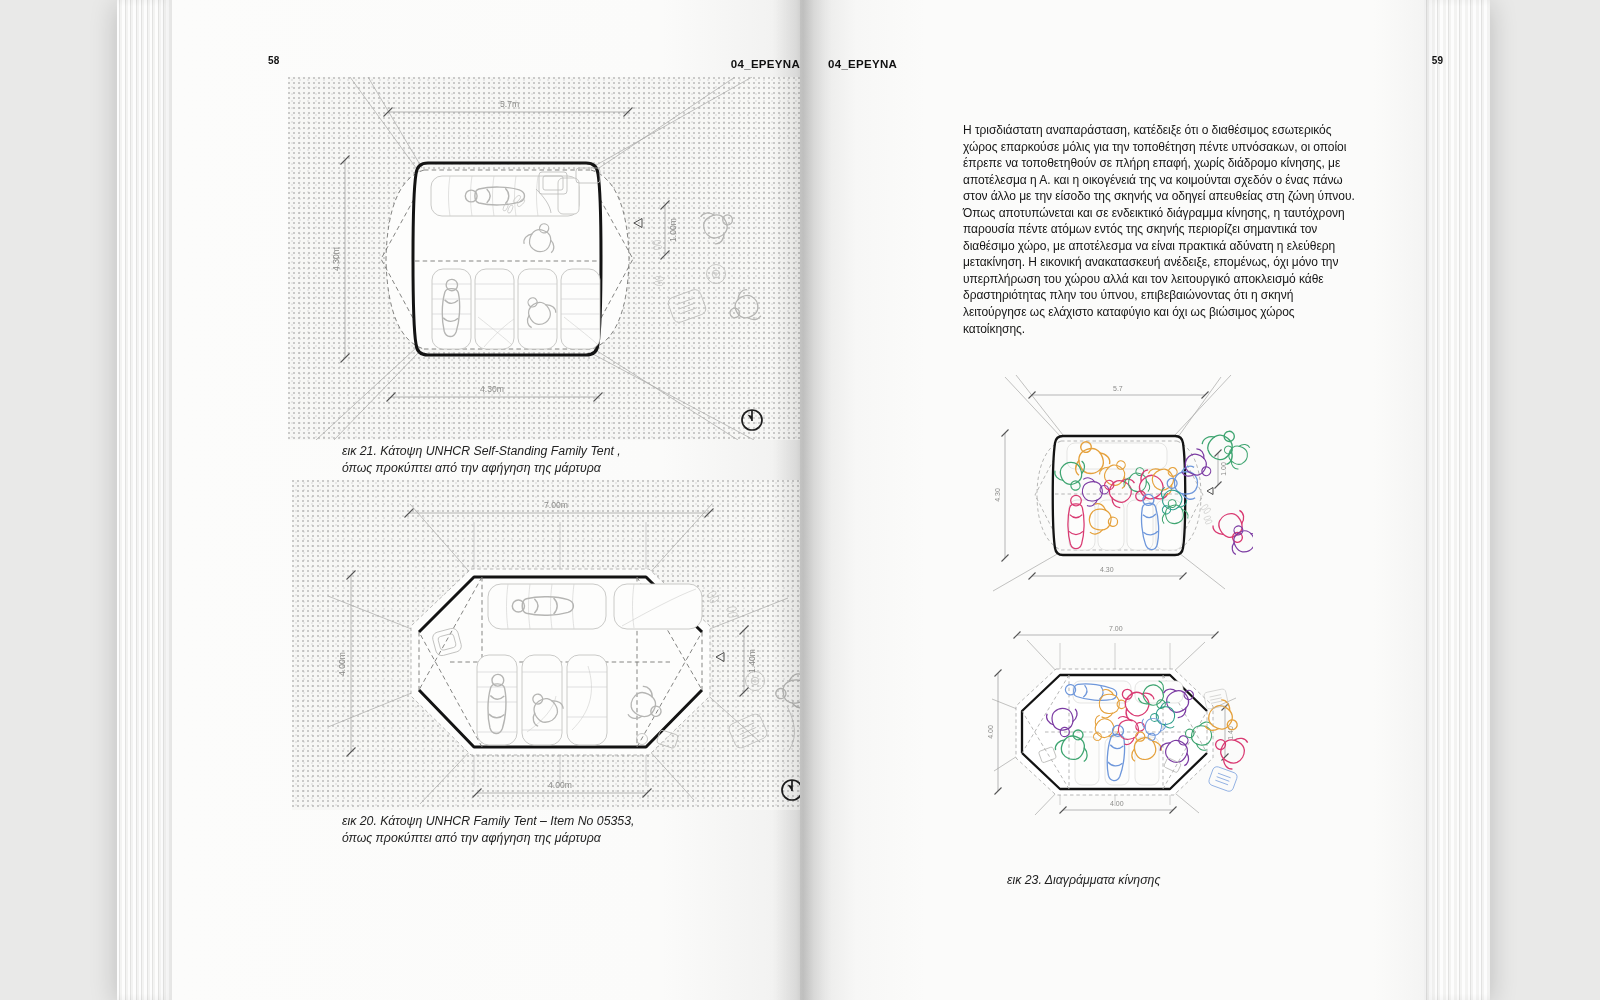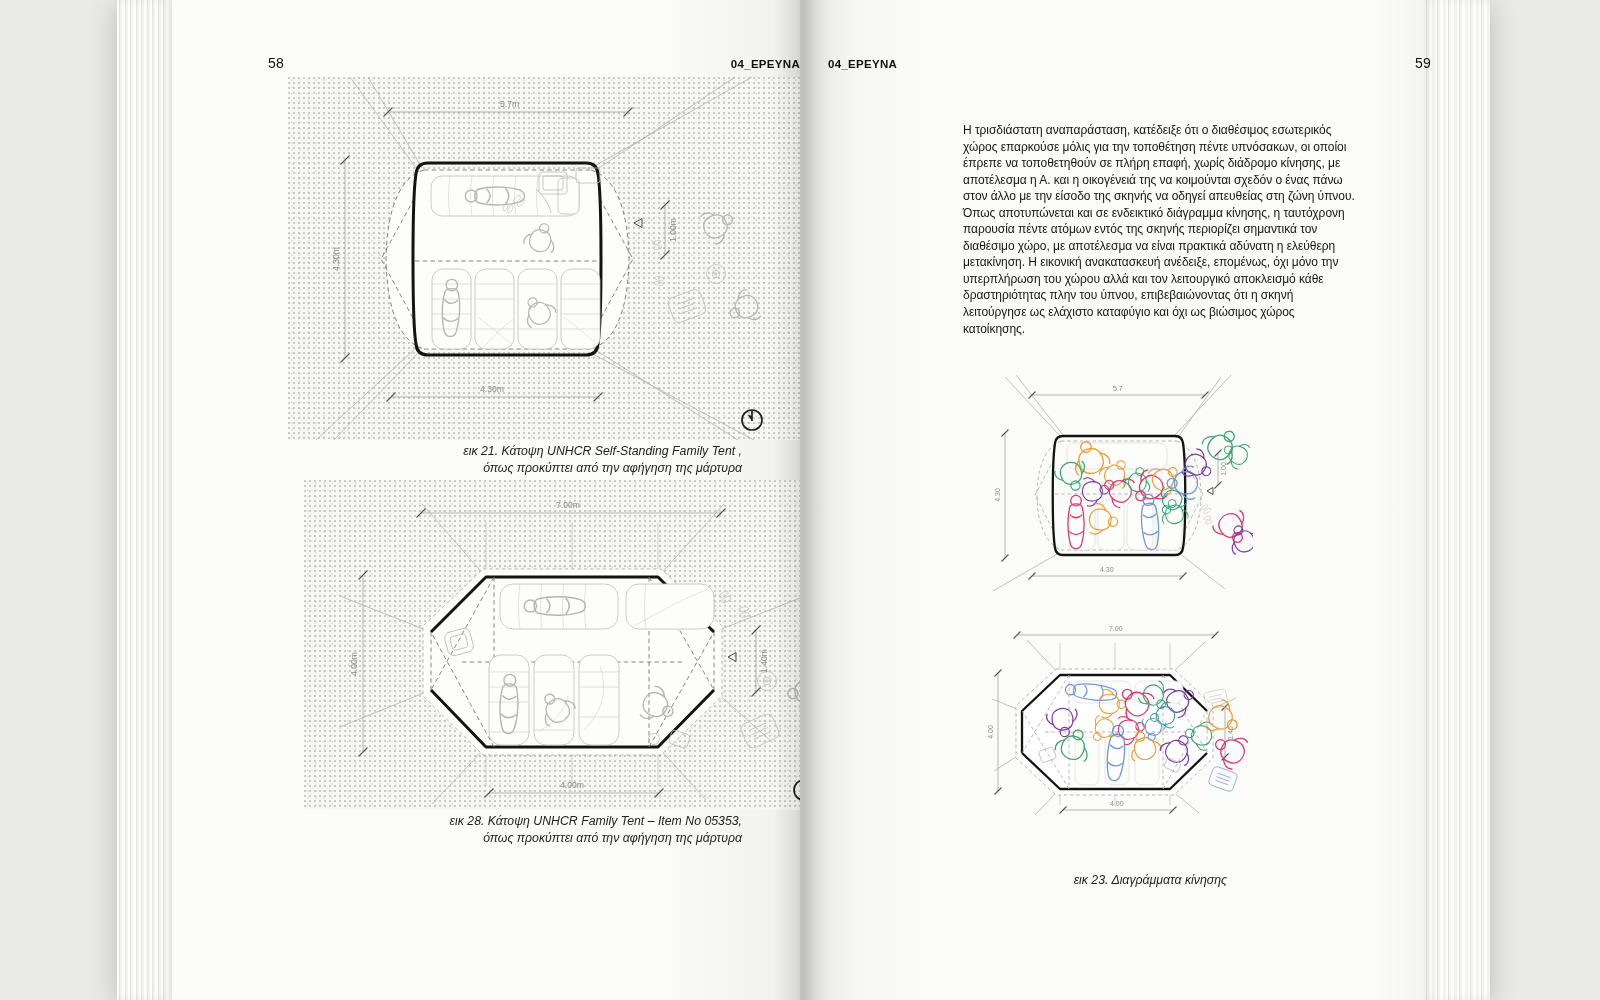--- a/index.html
+++ b/index.html
@@ -23,29 +23,29 @@
   .edge.right{left:1307px;width:66px;box-shadow:inset 6px 0 8px rgba(0,0,0,.06);}
   .page{position:absolute;top:0;height:1000px;background:#fbfbfa;}
   .page.left{left:55px;width:628px;
     background:linear-gradient(90deg,#fcfcfb 0%,#fbfbfa 78%,#f2f2f1 96%,#e9e9e8 100%);}
   .page.right{left:683px;width:624px;
     background:linear-gradient(90deg,#d9d9d8 0%,#ececeb 4%,#f7f7f6 9%,#fbfbfa 20%,#fbfbfa 92%,#f4f4f3 100%);}
   .spine{
     position:absolute;left:655px;top:0;width:60px;height:1000px;pointer-events:none;
     background:linear-gradient(90deg,rgba(0,0,0,0) 0%,rgba(0,0,0,.07) 40%,rgba(0,0,0,.13) 52%,rgba(0,0,0,.05) 70%,rgba(0,0,0,0) 100%);
   }
-  .pagenum{position:absolute;font-size:14px;font-weight:400;color:#111;letter-spacing:.2px;}
+  .pagenum{position:absolute;font-size:10px;font-weight:700;color:#111;letter-spacing:.2px;}
   .runhead{position:absolute;font-size:11.5px;font-weight:700;color:#111;letter-spacing:.3px;}
   .bodytext{
     position:absolute;left:846px;top:122px;width:394px;
     font-size:12px;line-height:16.55px;color:#151515;font-weight:400;
     letter-spacing:-0.05px;text-align:left;
   }
   .caption{
-    position:absolute;text-align:right;font-style:italic;
+    position:absolute;text-align:left;font-style:italic;
     font-size:12.3px;line-height:16.5px;color:#222;font-weight:500;
   }
   .figbox{position:absolute;text-align:right;}
   .stipple{
     background-color:#f7f7f5;
     background-image:
       radial-gradient(circle at 1px 1px, rgba(120,120,120,.50) 0.65px, transparent 0.85px),
       radial-gradient(circle at 4px 3px, rgba(150,150,150,.35) 0.6px, transparent 0.8px);
     background-size:5px 5px, 8px 7px;
   }
@@ -206,21 +206,21 @@
           <text class="dimtext" transform="rotate(-90 388 153)" x="388" y="153" text-anchor="middle">1.00m</text>
         </g>
         <use href="#g-north" class="north" transform="translate(464,343)"></use>
       </svg>
     </div>
     <div class="caption" style="left:170px;top:443px;width:400px;">
       <div>εικ 21. Κάτοψη UNHCR Self-Standing Family Tent ,</div>
       <div>όπως προκύπτει από την αφήγηση της μάρτυρα</div>
     </div>
 
-    <div class="figbox stipple" style="left:132px;top:480px;width:523px;height:330px;">
+    <div class="figbox stipple" style="left:120px;top:480px;width:523px;height:330px;">
       <svg viewBox="0 0 523 330" width="523" height="330">
 
         <g class="thin">
           <path d="M182,42 V97 M268,42 V97 M354,42 V97 M182,267 V306 M268,267 V306 M354,267 V306"></path>
         </g>
         <g class="guy">
           <path d="M182,97 L118,24 M354,97 L420,24"></path>
           <path d="M127,152 L36,116 M127,210 L36,247"></path>
           <path d="M410,152 L496,118 M410,210 L468,262"></path>
           <path d="M182,267 L128,324 M354,267 L402,320"></path>
@@ -295,29 +295,29 @@
         <g>
           <line class="dimline" x1="452" y1="150" x2="452" y2="212"></line>
           <line class="tick" x1="447.5" y1="154.5" x2="456.5" y2="145.5"></line>
           <line class="tick" x1="447.5" y1="216.5" x2="456.5" y2="207.5"></line>
           <text class="dimtext" transform="rotate(-90 463 181)" x="463" y="181" text-anchor="middle">1.40m</text>
         </g>
         <use href="#g-north" class="north" transform="translate(500,310)"></use>
       </svg>
     </div>
     <div class="caption" style="left:170px;top:813px;width:400px;">
-      <div>εικ 28. Κάτοψη UNHCR Family Tent – Item No 05353,</div>
+      <div>εικ 20. Κάτοψη UNHCR Family Tent – Item No 05353,</div>
       <div>όπως προκύπτει από την αφήγηση της μάρτυρα</div>
     </div>
   </div>
 
   <div class="page right">
 
     <div class="runhead" style="left:28px;top:58px;">04_EPEYNA</div>
-    <div class="pagenum" style="left:615px;top:55px;width:45px;text-align:left;">59</div>
+    <div class="pagenum" style="left:615px;top:55px;width:45px;text-align:center;">59</div>
 
     <div class="bodytext" style="left:163px;top:122px;">Η τρισδιάστατη αναπαράσταση, κατέδειξε ότι ο διαθέσιμος εσωτερικός χώρος επαρκούσε μόλις για την τοποθέτηση πέντε υπνόσακων, οι οποίοι έπρεπε να τοποθετηθούν σε πλήρη επαφή, χωρίς διάδρομο κίνησης, με αποτέλεσμα η Α. και η οικογένειά της να κοιμούνται σχεδόν ο ένας πάνω στον άλλο με την είσοδο της σκηνής να οδηγεί απευθείας στη ζώνη ύπνου. Όπως αποτυπώνεται και σε ενδεικτικό διάγραμμα κίνησης, η ταυτόχρονη παρουσία πέντε ατόμων εντός της σκηνής περιορίζει σημαντικά τον διαθέσιμο χώρο, με αποτέλεσμα να είναι πρακτικά αδύνατη η ελεύθερη μετακίνηση. Η εικονική ανακατασκευή ανέδειξε, επομένως, όχι μόνο την υπερπλήρωση του χώρου αλλά και τον λειτουργικό αποκλεισμό κάθε δραστηριότητας πλην του ύπνου, επιβεβαιώνοντας ότι η σκηνή λειτούργησε ως ελάχιστο καταφύγιο και όχι ως βιώσιμος χώρος κατοίκησης.</div>
 
     <div class="figbox" style="left:175px;top:373px;width:278px;height:222px;">
       <svg viewBox="0 0 278 222" width="278" height="222">
         <g class="guy">
           <path d="M30,4 L86,64 M41,2 L88,62"></path>
           <path d="M246,4 L203,64 M256,2 L200,62"></path>
           <path d="M18,218 L84,180 M250,216 L204,180"></path>
         </g>

